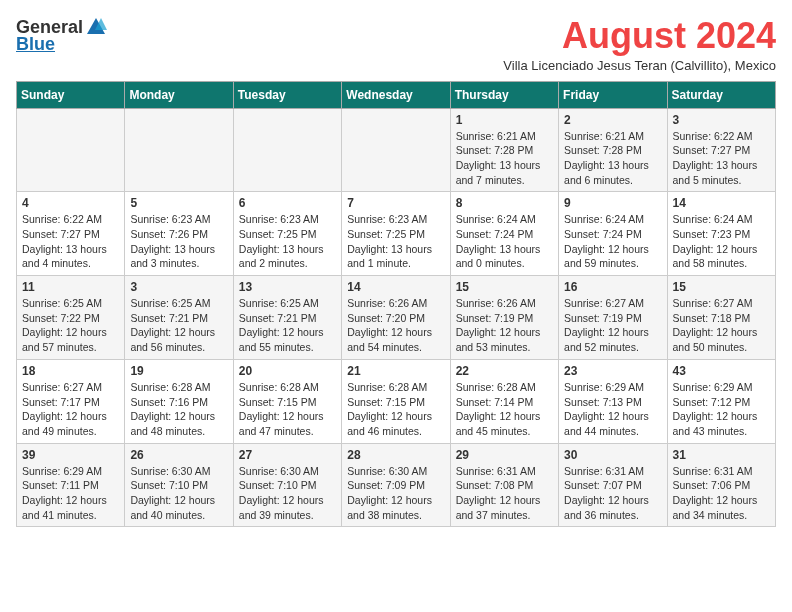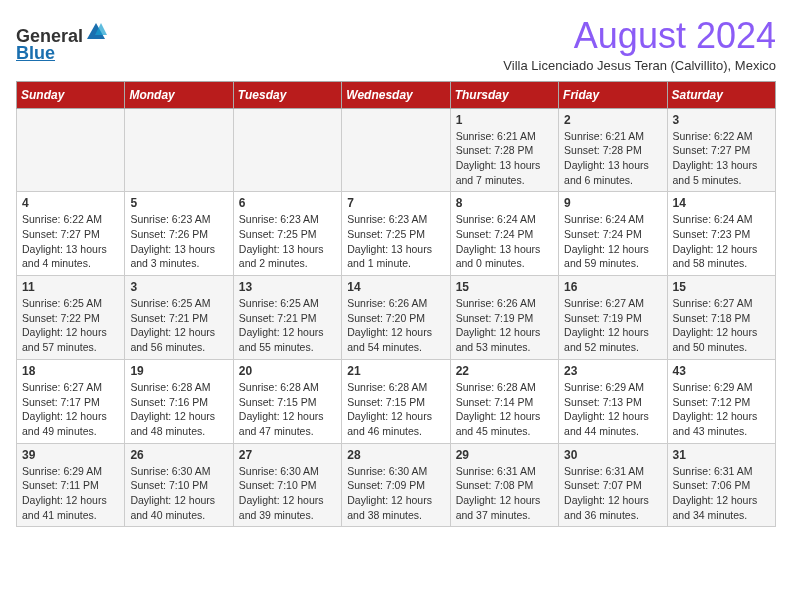--- a/index.html
+++ b/index.html
@@ -24,44 +24,43 @@
     .logo-row {
       display: flex;
       align-items: center;
     }
     .title-area {
       text-align: right;
       flex: 1;
     }
     .month-title {
       font-size: 36px;
-      font-weight: normal;
-      color: #8b5cf6;
+      font-weight: bold;
+      color: #ef4444;
       line-height: 1.1;
       text-align: right;
     }
     .location-title {
       font-size: 13px;
       color: #333;
       margin-top: 2px;
     }
     .calendar {
       width: 100%;
       border-collapse: collapse;
       margin-top: 8px;
       font-size: 11px;
     }
     .calendar thead th {
-      background-color: #b91c1c;
+      background-color: #0f766e;
       color: #fff;
       padding: 6px 4px;
       text-align: left;
       font-size: 12px;
       border: 1px solid #aaa;
-      font-style: italic;
     }
     .calendar tbody td {
       border: 1px solid #ccc;
       vertical-align: top;
       padding: 4px 5px;
       width: 108px;
       min-height: 80px;
     }
     .calendar tbody tr:nth-child(odd) td {
       background-color: #f5f5f5;
@@ -84,21 +83,21 @@
     .empty-cell {
       background-color: #f9f9f9;
     }
   </style>
 </head>
 <body>
 
 <div class="header-area">
   <div class="logo">
     <div class="logo-row">
-      <span style="font-size:18px;font-weight:bold;color:#333;margin-top:10px;">General</span>
+      <span style="font-size:18px;font-weight:bold;color:#333;">General</span>
       <svg width="22" height="22" viewBox="0 0 22 22" style="margin-left:2px;">
         <polygon points="11,2 20,18 2,18" fill="#1a6faf"></polygon>
         <polygon points="16,2 22,14 10,14" fill="#1a9fd0" opacity="0.7"></polygon>
       </svg>
     </div>
     <span style="font-size:18px;font-weight:bold;color:#1a6faf;margin-top:-4px;text-decoration:underline;">Blue</span>
   </div>
   <div class="title-area">
     <div class="month-title">August 2024</div>
     <div class="location-title">Villa Licenciado Jesus Teran (Calvillito), Mexico</div>

